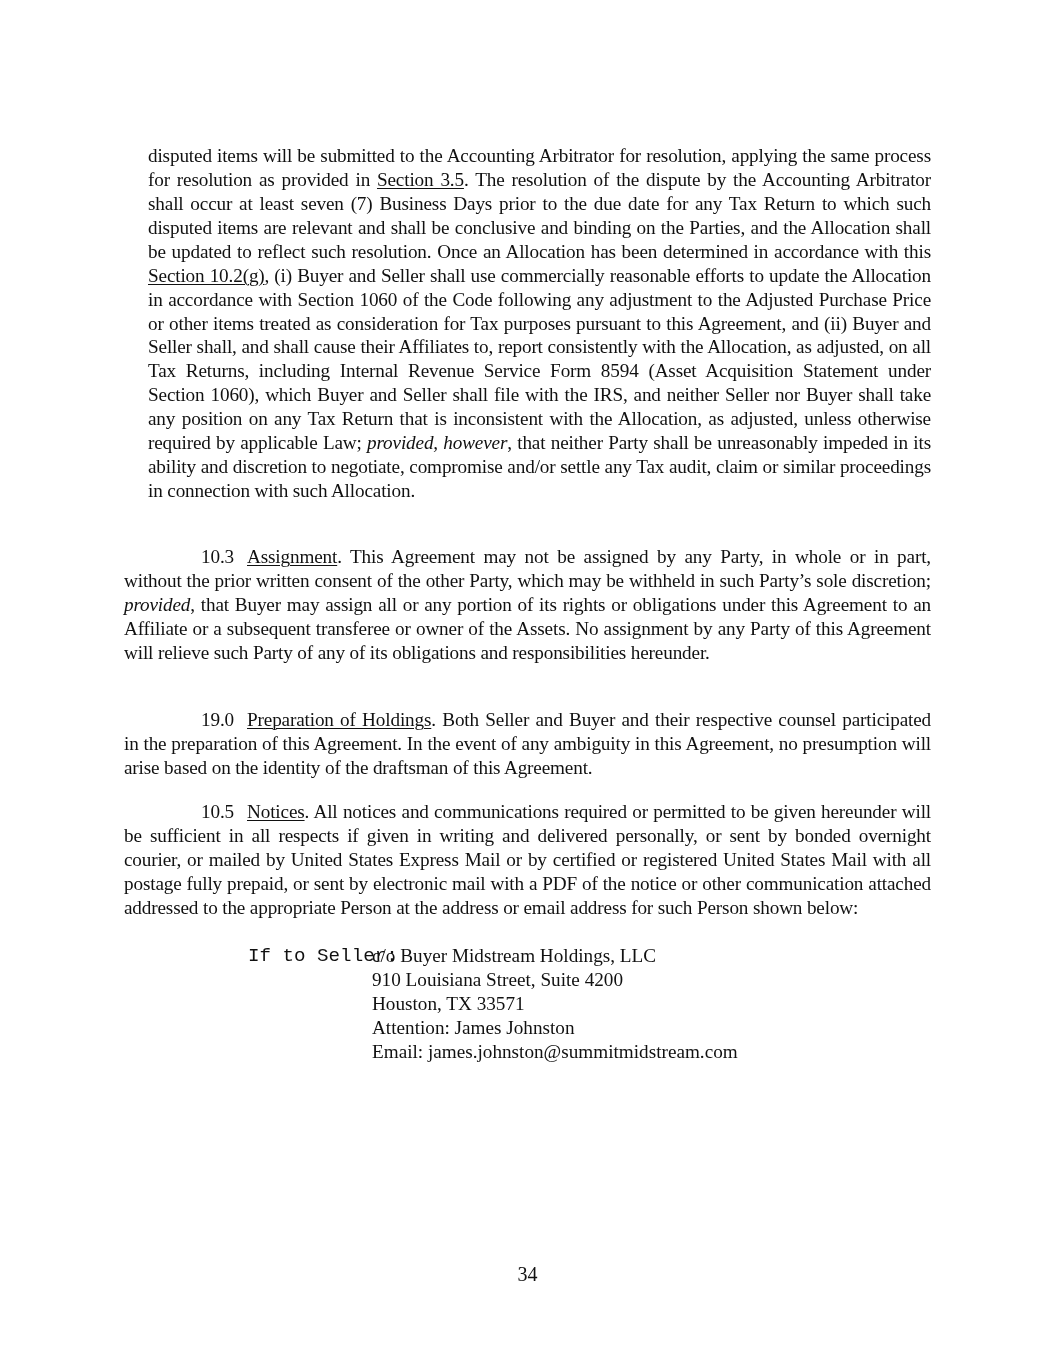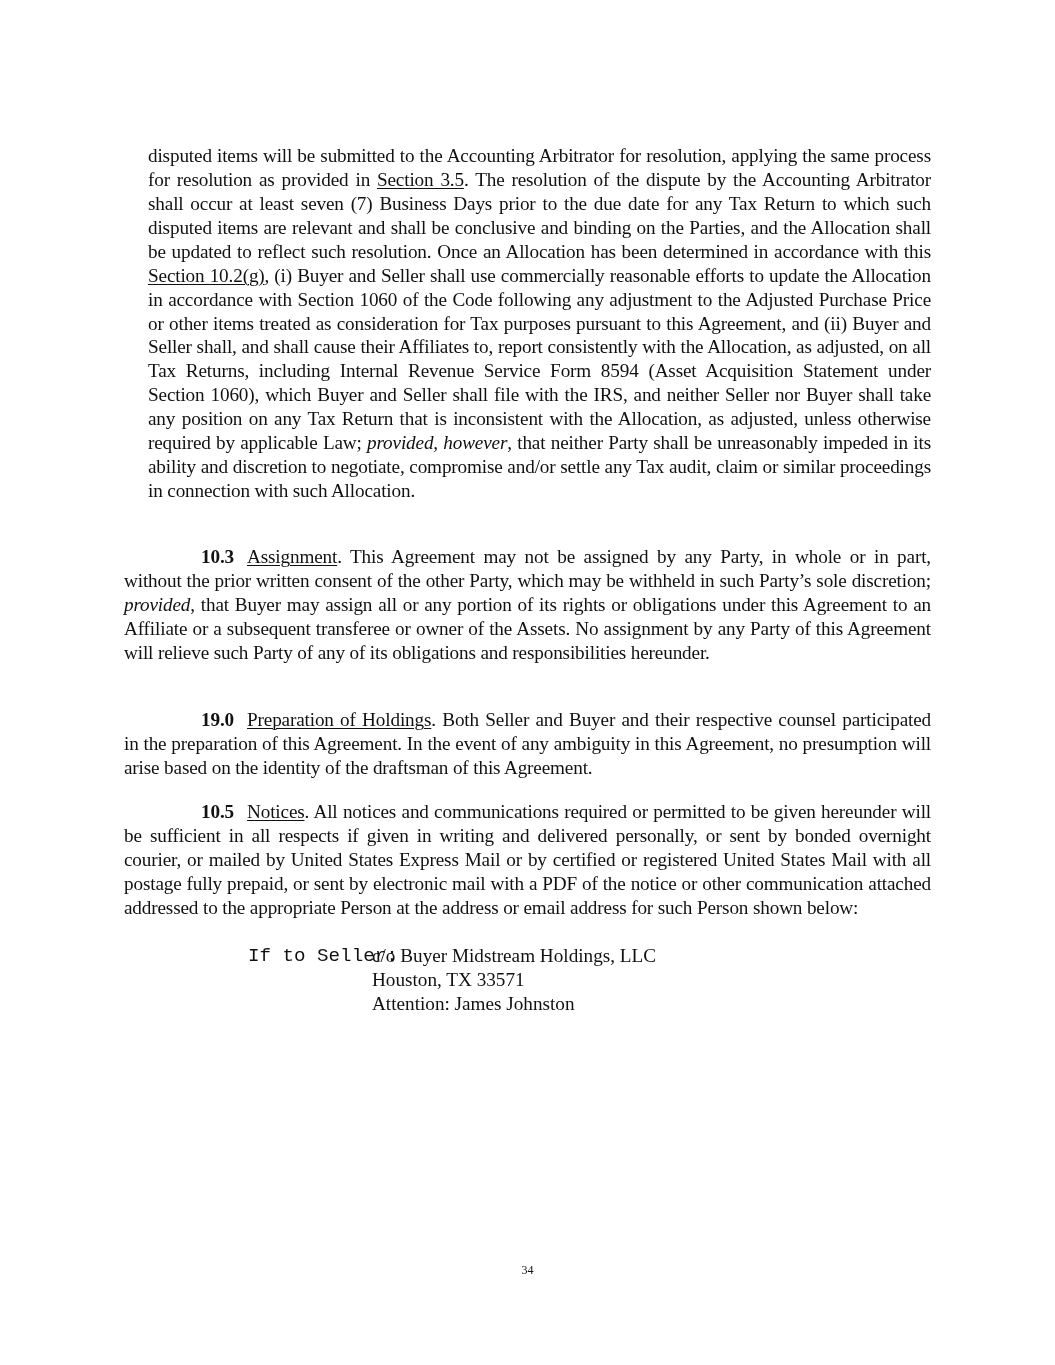--- a/index.html
+++ b/index.html
@@ -13,51 +13,53 @@
     position: absolute;
     font-size: 19.2px;
     line-height: 23.9px;
     text-align: justify;
     letter-spacing: -0.15px;
   }
   .p-cont { left: 148px; top: 125px; width: 783px; }
   .p-103 { left: 124px; top: 526px; width: 807px; }
   .p-104 { left: 124px; top: 689px; width: 807px; }
   .p-105 { left: 124px; top: 781px; width: 807px; }
-  .num { display: inline-block; width: 46px; margin-left: 77px; font-weight: bold; }
+  .num { display: inline-block; width: 46px; margin-left: 77px; }
   .u { text-decoration: underline; text-underline-offset: 2px; text-decoration-thickness: 1px; }
   .i { font-style: italic; }
   .addr {
     position: absolute; left: 248px; top: 944px;
     font-size: 19.2px; line-height: 24px;
   }
   .addr-label { position: absolute; left: 0; top: 0; white-space: nowrap; font-family: Liberation Mono, monospace; }
   .addr-lines { position: absolute; left: 124px; top: 0; white-space: nowrap; }
   .addr-line { display: block; }
   .page-number {
     position: absolute; left: 0; width: 1055px; top: 1263px;
-    text-align: center; font-size: 12px;
+    text-align: center; font-size: 20px;
   }
 </style>
 </head>
 <body>
 
 <div class="page">
 
   <p class="para p-cont"><span>disputed items will be submitted to the Accounting Arbitrator for resolution, applying the same process for resolution as provided in </span><span class="u">Section 3.5</span><span>.  The resolution of the dispute by the Accounting Arbitrator shall occur at least seven (7) Business Days prior to the due date for any Tax Return to which such disputed items are relevant and shall be conclusive and binding on the Parties, and the Allocation shall be updated to reflect such resolution. Once an Allocation has been determined in accordance with this </span><span class="u">Section 10.2(g)</span><span>, (i) Buyer and Seller shall use commercially reasonable efforts to update the Allocation in accordance with Section 1060 of the Code following any adjustment to the Adjusted Purchase Price or other items treated as consideration for Tax purposes pursuant to this Agreement, and (ii) Buyer and Seller shall, and shall cause their Affiliates to, report consistently with the Allocation, as adjusted, on all Tax Returns, including Internal Revenue Service Form 8594 (Asset Acquisition Statement under Section 1060), which Buyer and Seller shall file with the IRS, and neither Seller nor Buyer shall take any position on any Tax Return that is inconsistent with the Allocation, as adjusted, unless otherwise required by applicable Law; </span><span class="i">provided, however</span><span>, that neither Party shall be unreasonably impeded in its ability and discretion to negotiate, compromise and/or settle any Tax audit, claim or similar proceedings in connection with such Allocation.</span></p>
 
   <p class="para p-103"><span class="num">10.3</span><span class="u">Assignment</span><span>. This Agreement may not be assigned by any Party, in whole or in part, without the prior written consent of the other Party, which may be withheld in such Party’s sole discretion; </span><span class="i">provided</span><span>, that Buyer may assign all or any portion of its rights or obligations under this Agreement to an Affiliate or a subsequent transferee or owner of the Assets. No assignment by any Party of this Agreement will relieve such Party of any of its obligations and responsibilities hereunder.</span></p>
 
   <p class="para p-104"><span class="num">19.0</span><span class="u">Preparation of Holdings</span><span>. Both Seller and Buyer and their respective counsel participated in the preparation of this Agreement. In the event of any ambiguity in this Agreement, no presumption will arise based on the identity of the draftsman of this Agreement.</span></p>
 
   <p class="para p-105"><span class="num">10.5</span><span class="u">Notices</span><span>. All notices and communications required or permitted to be given hereunder will be sufficient in all respects if given in writing and delivered personally, or sent by bonded overnight courier, or mailed by United States Express Mail or by certified or registered United States Mail with all postage fully prepaid, or sent by electronic mail with a PDF of the notice or other communication attached addressed to the appropriate Person at the address or email address for such Person shown below:</span></p>
 
   <div class="addr">
     <span class="addr-label">If to Seller:</span>
     <div class="addr-lines">
       <span class="addr-line">c/o Buyer Midstream Holdings, LLC</span>
+      <span class="addr-line">910 Louisiana Street, Suite 4200</span>
       <span class="addr-line">Houston, TX 33571</span>
       <span class="addr-line">Attention: James Johnston</span>
+      <span class="addr-line">Email: james.johnston@summitmidstream.com</span>
     </div>
   </div>
 
   <div class="page-number">34</div>
 </div>
 
 </body></html>

